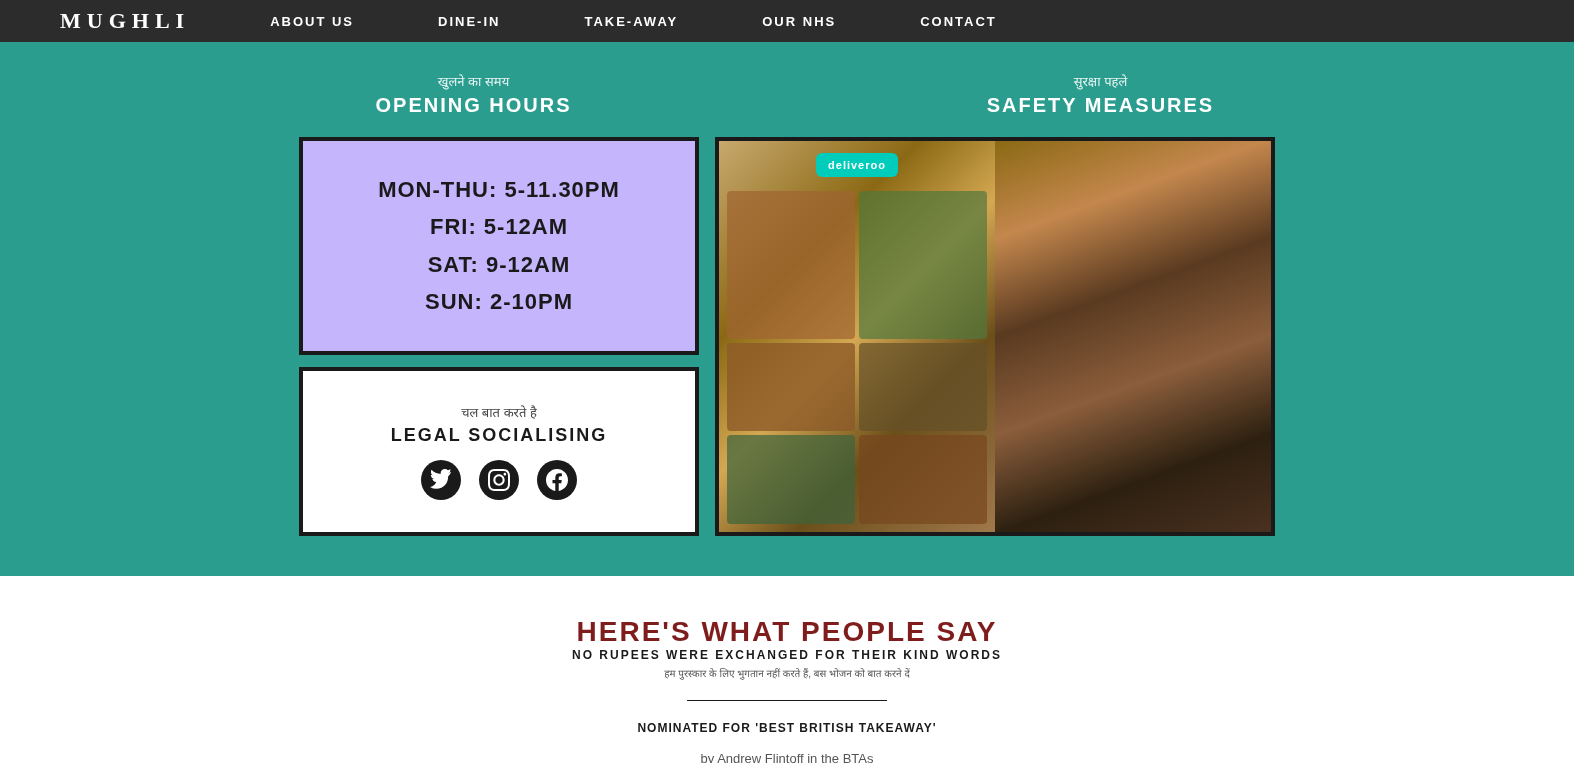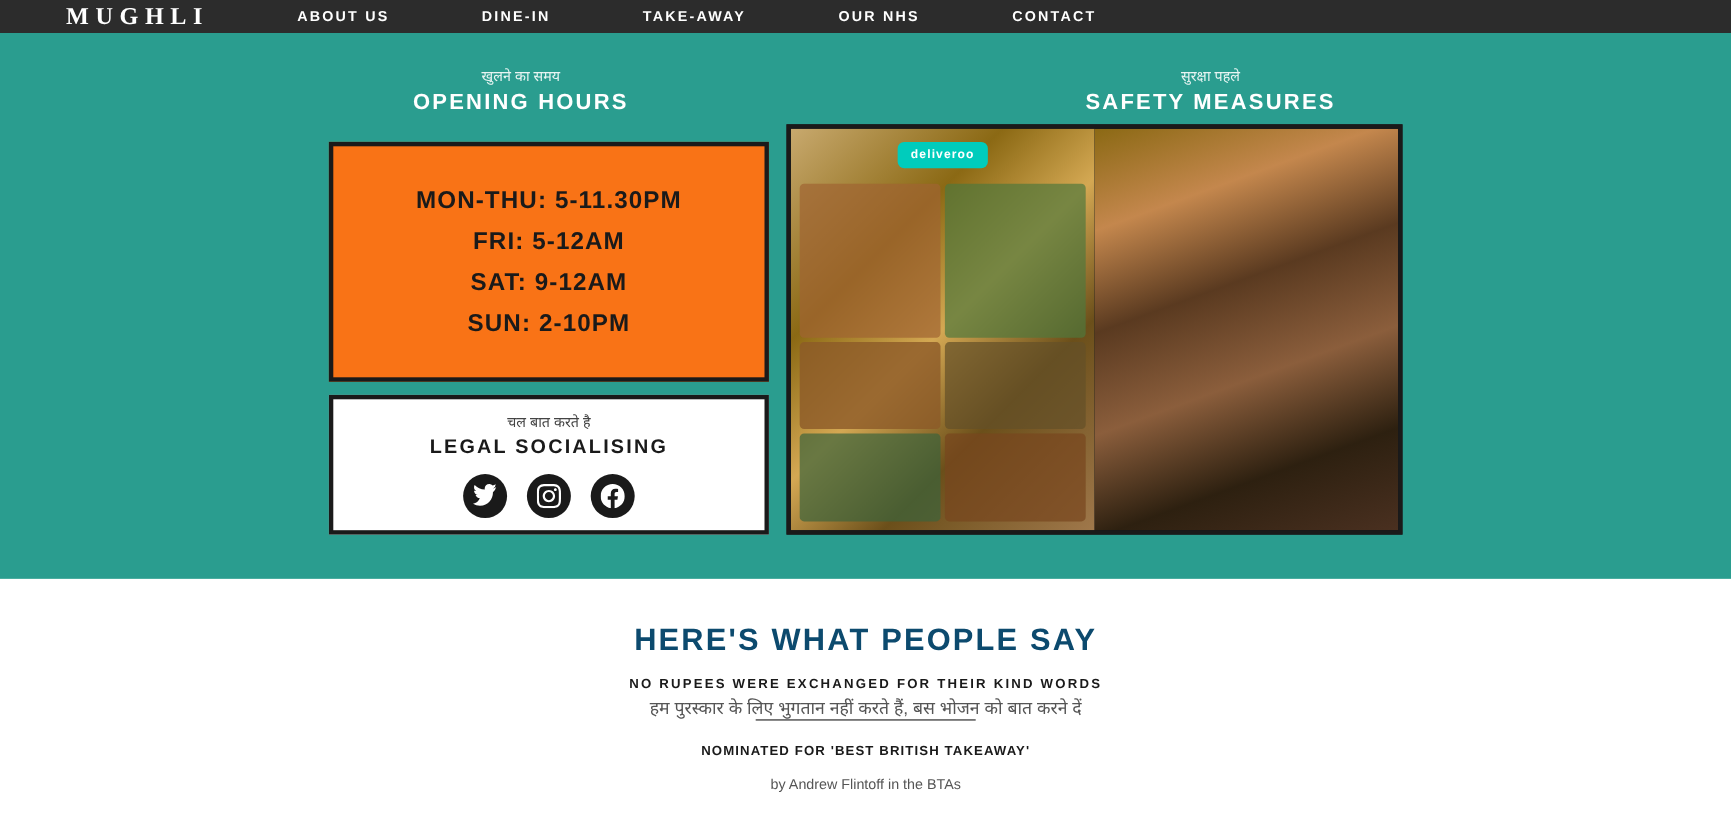--- a/index.html
+++ b/index.html
@@ -4,21 +4,21 @@
   <style>
     * { margin: 0; padding: 0; box-sizing: border-box; }
     body { font-family: 'Arial', sans-serif; background: #2a9d8f; overflow-x: hidden; width: 1574px; min-height: 763px; }
 
     
     nav {
       background: #2c2c2c;
       display: flex;
       align-items: center;
       padding: 0 60px;
-      height: 30px;
+      height: 42px;
     }
     .nav-logo {
       color: white;
       font-size: 22px;
       font-weight: 900;
       letter-spacing: 6px;
       font-family: Georgia, serif;
       margin-right: 80px;
     }
     .nav-links {
@@ -62,39 +62,38 @@
     }
     .left-panel {
       display: flex;
       flex-direction: column;
       gap: 12px;
       width: 400px;
     }
 
     
     .hours-box {
-      background: #f97316;
+      background: #c4b5fd;
       border: 4px solid #1a1a1a;
       padding: 30px 20px;
       text-align: center;
-      margin-top: 16px;
     }
     .hours-text {
       font-size: 22px;
       font-weight: 900;
       letter-spacing: 1px;
       line-height: 1.7;
       color: #1a1a1a;
     }
 
     
     .social-box {
       background: white;
       border: 4px solid #1a1a1a;
-      padding: 11px;
+      padding: 32px;
       text-align: center;
     }
     .social-hindi {
       font-size: 13px;
       color: #444;
       margin-bottom: 4px;
     }
     .social-title {
       font-size: 18px;
       font-weight: 900;
@@ -153,34 +152,35 @@
     .white-section {
       background: white;
       margin: 0;
       padding: 40px 20px 30px;
       text-align: center;
     }
     .what-people-say {
       font-size: 28px;
       font-weight: 900;
       letter-spacing: 2px;
-      color: #0c4a6e;
-      margin-bottom: 16px;
+      color: #7f1d1d;
+      margin-bottom: 0;
     }
     .no-rupees {
       font-size: 12px;
       font-weight: 700;
       letter-spacing: 2px;
       color: #1a1a1a;
       margin-bottom: 4px;
       text-align: center;
     }
     .hindi-subtitle {
-      font-size: 16px;
+      font-size: 10px;
       color: #555;
+      margin-bottom: 20px;
     }
     .divider {
       width: 200px;
       height: 1px;
       background: #1a1a1a;
       margin: 0 auto 20px;
     }
     .nominated {
       font-size: 12px;
       font-weight: 900;
@@ -194,21 +194,21 @@
       margin-bottom: 28px;
     }
 
     
     .top-row {
       display: flex;
       justify-content: center;
       align-items: flex-end;
       gap: 0;
       padding: 0 160px;
-      margin-bottom: 8px;
+      margin-bottom: 20px;
     }
     .top-header-left {
       flex: 1;
       text-align: center;
     }
     .top-header-right {
       flex: 1;
       text-align: center;
     }
   </style>

